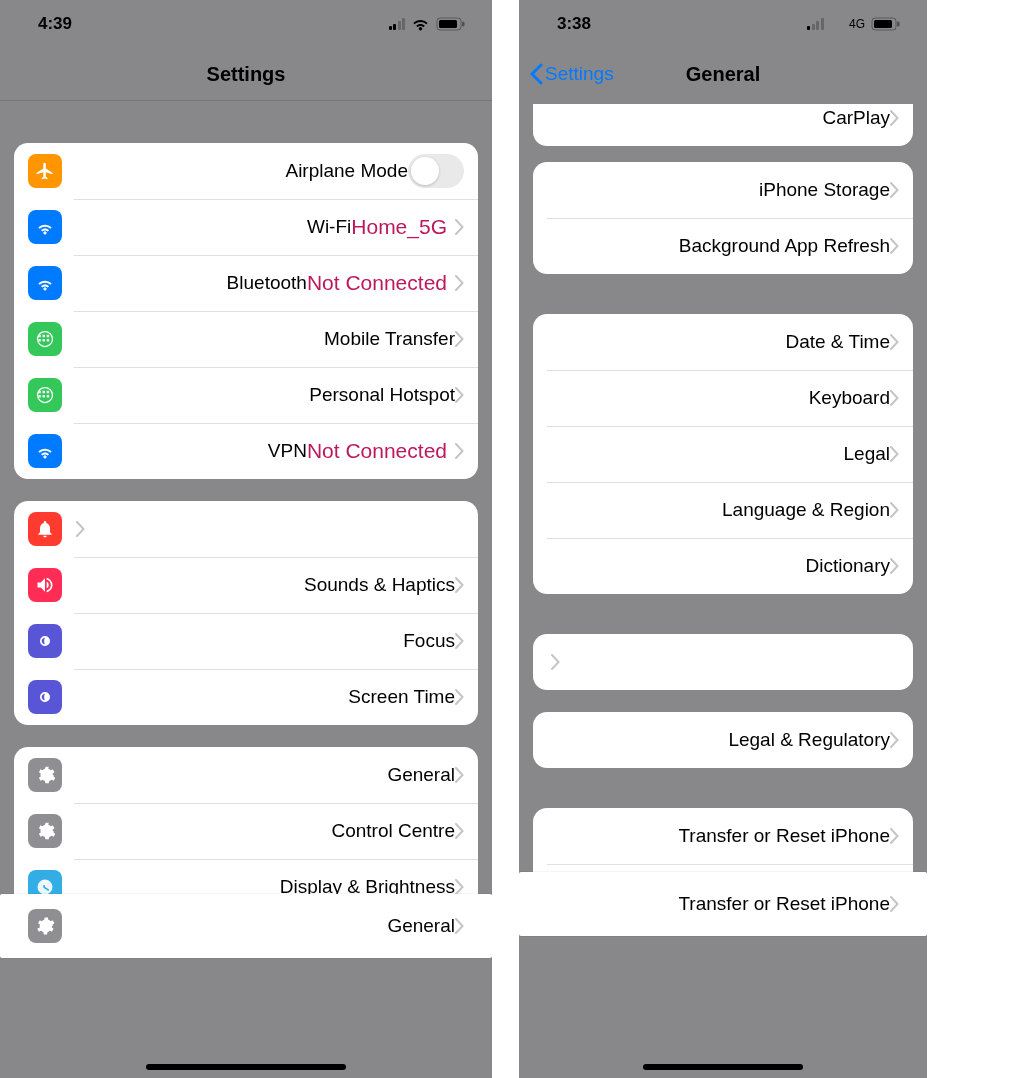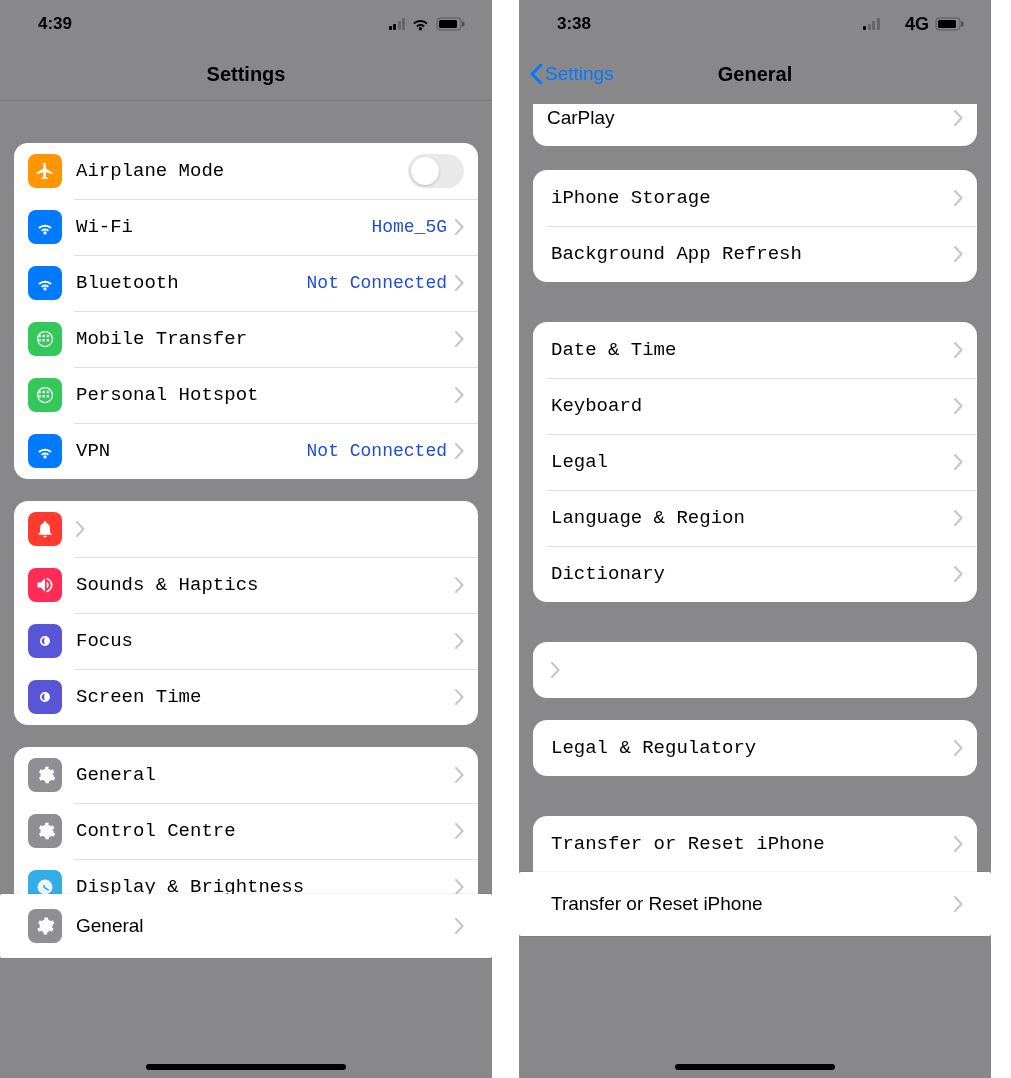--- a/index.html
+++ b/index.html
@@ -10,23 +10,24 @@
     height: 1078px;
     position: relative;
     overflow: hidden;
   }
   .phone {
     position: absolute;
     width: 492px;
     height: 1078px;
     background: #f2f2f7;
     overflow: hidden;
+    text-align: right;
   }
   .phone.left { left: 0; }
-  .phone.right { left: 519px; width: 472px; }
+  .phone.right { left: 519px; width: 408px; }
   .gap {
     position: absolute;
     left: 492px;
     top: 0;
     width: 27px;
     height: 1078px;
     background: #ffffff;
   }
   
   .dim {
@@ -47,21 +48,21 @@
     color: #000;
     position: relative;
     z-index: 1;
   }
   .status .right-icons { display: flex; align-items: center; gap: 6px; }
   .sig { display: inline-flex; align-items: flex-end; gap: 1.5px; height: 12px; }
   .sig i { width: 3px; background: #000; border-radius: 1px; }
   .sig i.o { background: rgba(0,0,0,0.25); }
   .sig i:nth-child(1){height:4px}.sig i:nth-child(2){height:6px}.sig i:nth-child(3){height:9px}.sig i:nth-child(4){height:12px}
   .wifi-ic svg, .batt svg { display:block; }
-  .net-label { font-size:18px; font-weight:700; margin-left:19px; }
+  .net-label { font-size:12px; font-weight:400; margin-left:19px; }
   
   .navbar {
     height: 52px;
     display: flex;
     align-items: center;
     justify-content: center;
     position: relative;
     z-index: 1;
   }
   .navbar .title {
@@ -78,21 +79,20 @@
     font-size: 19px;
     gap: 2px;
   }
   .navbar .back svg { width: 14px; height: 22px; }
   .hairline { height:1px; background: rgba(0,0,0,0.12); position:relative; z-index:1;}
   
   .content {
     position: relative;
     z-index: 1;
     padding: 8px 14px;
-    font-family: Liberation Mono, monospace;
   }
   .group {
     background: #ffffff;
     border-radius: 14px;
     overflow: hidden;
     margin-top: 22px;
   }
   .group.first-left { margin-top: 34px; }
   .row {
     display: flex;
@@ -112,21 +112,21 @@
   }
   .row.noicon + .row.noicon::before { left: 14px; }
   .row .icon {
     width: 34px; height: 34px;
     border-radius: 8px;
     margin-right: 14px;
     flex-shrink: 0;
     display:flex; align-items:center; justify-content:center;
   }
   .row .label { flex: 1; }
-  .row .value { color: #1d4ed8; font-size: 18px; margin-right:8px; }
+  .row .value { color: #be185d; font-size: 21px; margin-right:8px; }
   .row .chev { color: #c5c5c8; }
   .row .chev svg { width: 9px; height: 16px; display:block; }
   .toggle {
     width: 56px; height: 34px; border-radius: 17px;
     background: #e9e9ea; position: relative;
   }
   .toggle::after {
     content:""; position:absolute; left:3px; top:3px;
     width:28px; height:28px; background:#fff; border-radius:50%;
     box-shadow: 0 1px 3px rgba(0,0,0,0.2);
@@ -450,21 +450,21 @@
         <span class="label">CarPlay</span>
         <span class="chev">
             <svg viewBox="0 0 9 16">
               <path d="M1 1l6.5 7L1 15" stroke="#c5c5c8" stroke-width="2" fill="none" stroke-linecap="round"></path>
             </svg>
           </span>
       </div>
     </div>
 
     <div class="content" style="padding-top:58px;">
-      <div class="group" style="margin-top:8px" id="rgA">
+      <div class="group" style="margin-top:0" id="rgA">
           <div class="row noicon">
             <span class="label">iPhone Storage</span>
             <span class="chev">
               <svg viewBox="0 0 9 16">
                 <path d="M1 1l6.5 7L1 15" stroke="#c5c5c8" stroke-width="2" fill="none" stroke-linecap="round"></path>
               </svg>
             </span>
           </div>
           <div class="row noicon">
             <span class="label">Background App Refresh</span>

